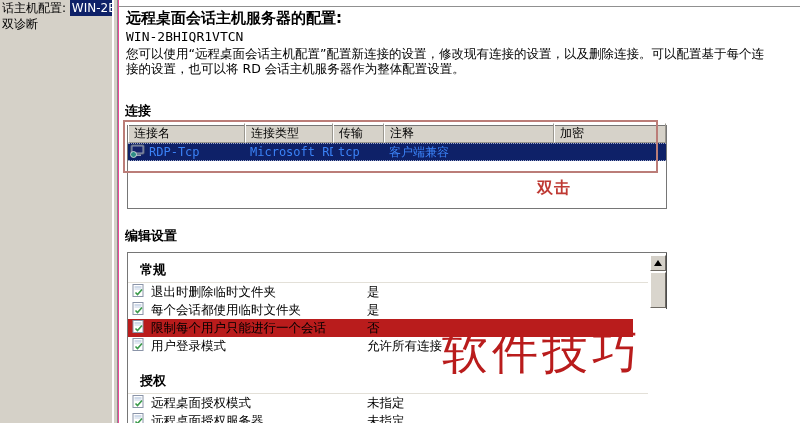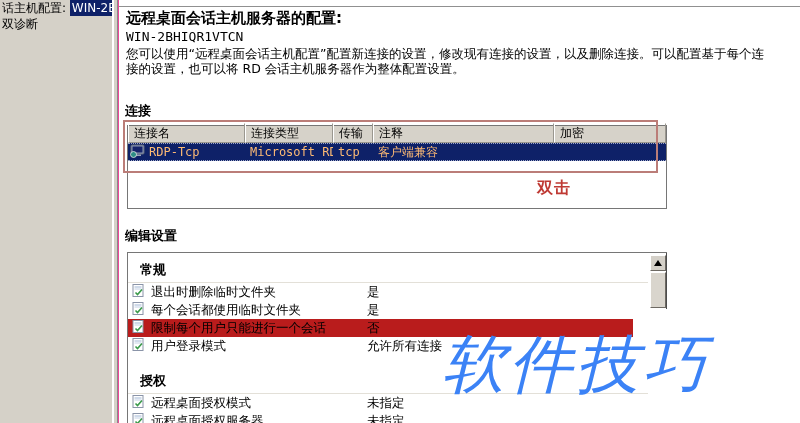--- a/index.html
+++ b/index.html
@@ -55,24 +55,24 @@
   .listview {
     position:absolute; left:8px; top:125px; width:540px; height:84px;
     background:#fff; border:1px solid #767676;
   }
   .lv-header { display:flex; height:17px; background:#d6d2c9;align-items:flex-end; }
   .lv-hcell {
     border-top:1px solid #ffffff; border-left:1px solid #ffffff;
     border-right:1px solid #9a978f; border-bottom:1px solid #9a978f;
     padding:1px 0 0 5px; font-size:12px; overflow:hidden; white-space:nowrap; cursor:default;
   }
-  .c1{width:117px;} .c2{width:88px;} .c3{width:40px;} .c4{width:112px;} .c5{flex:1;}
+  .c1{width:117px;} .c2{width:88px;} .c3{width:51px;} .c4{width:112px;} .c5{flex:1;}
   .lv-row {
     display:flex; height:18px; align-items:center;
-    background:#0e2168; color:#fdba74;
+    background:#0e2168; color:#3b82f6;
     border-top:1px dotted #9fa8c9; border-bottom:1px dotted #9fa8c9;
     cursor:default;
   }
   .lv-cell { padding-left:5px; overflow:hidden; white-space:nowrap; font-size:12px; }
   .lv-cell.name { display:flex; align-items:center; gap:3px; padding-left:2px; }
 
   
   .editlist {
     position:absolute; left:8px; top:252px; width:540px; bottom:0;
     background:#fff;
@@ -106,23 +106,22 @@
     border-bottom:6px solid #000;
   }
   .sb-thumb {
     margin-top:1px; width:16px; height:36px; background:#d9d5cd;
     border:1px solid; border-color:#ffffff #6d6963 #6d6963 #ffffff; cursor:default;
   }
 
   
   .watermark {
     position:absolute; left:442px; top:322px; z-index:10;
-    font-size:63px; color:#3b82f6; letter-spacing:4px; white-space:nowrap;
+    font-size:46px; color:#b91c1c; letter-spacing:4px; white-space:nowrap;
     pointer-events:none;
-    font-style:italic;
   }
 </style>
 </head>
 <body>
 
 <div class="sidebar">
   <div class="tree-item"><span>话主机配置: </span><span class="sel">WIN-2BHIQ</span></div>
   <div class="tree-item"><span>双诊断</span></div>
 </div>
 <div class="sidebar-strip"></div>

